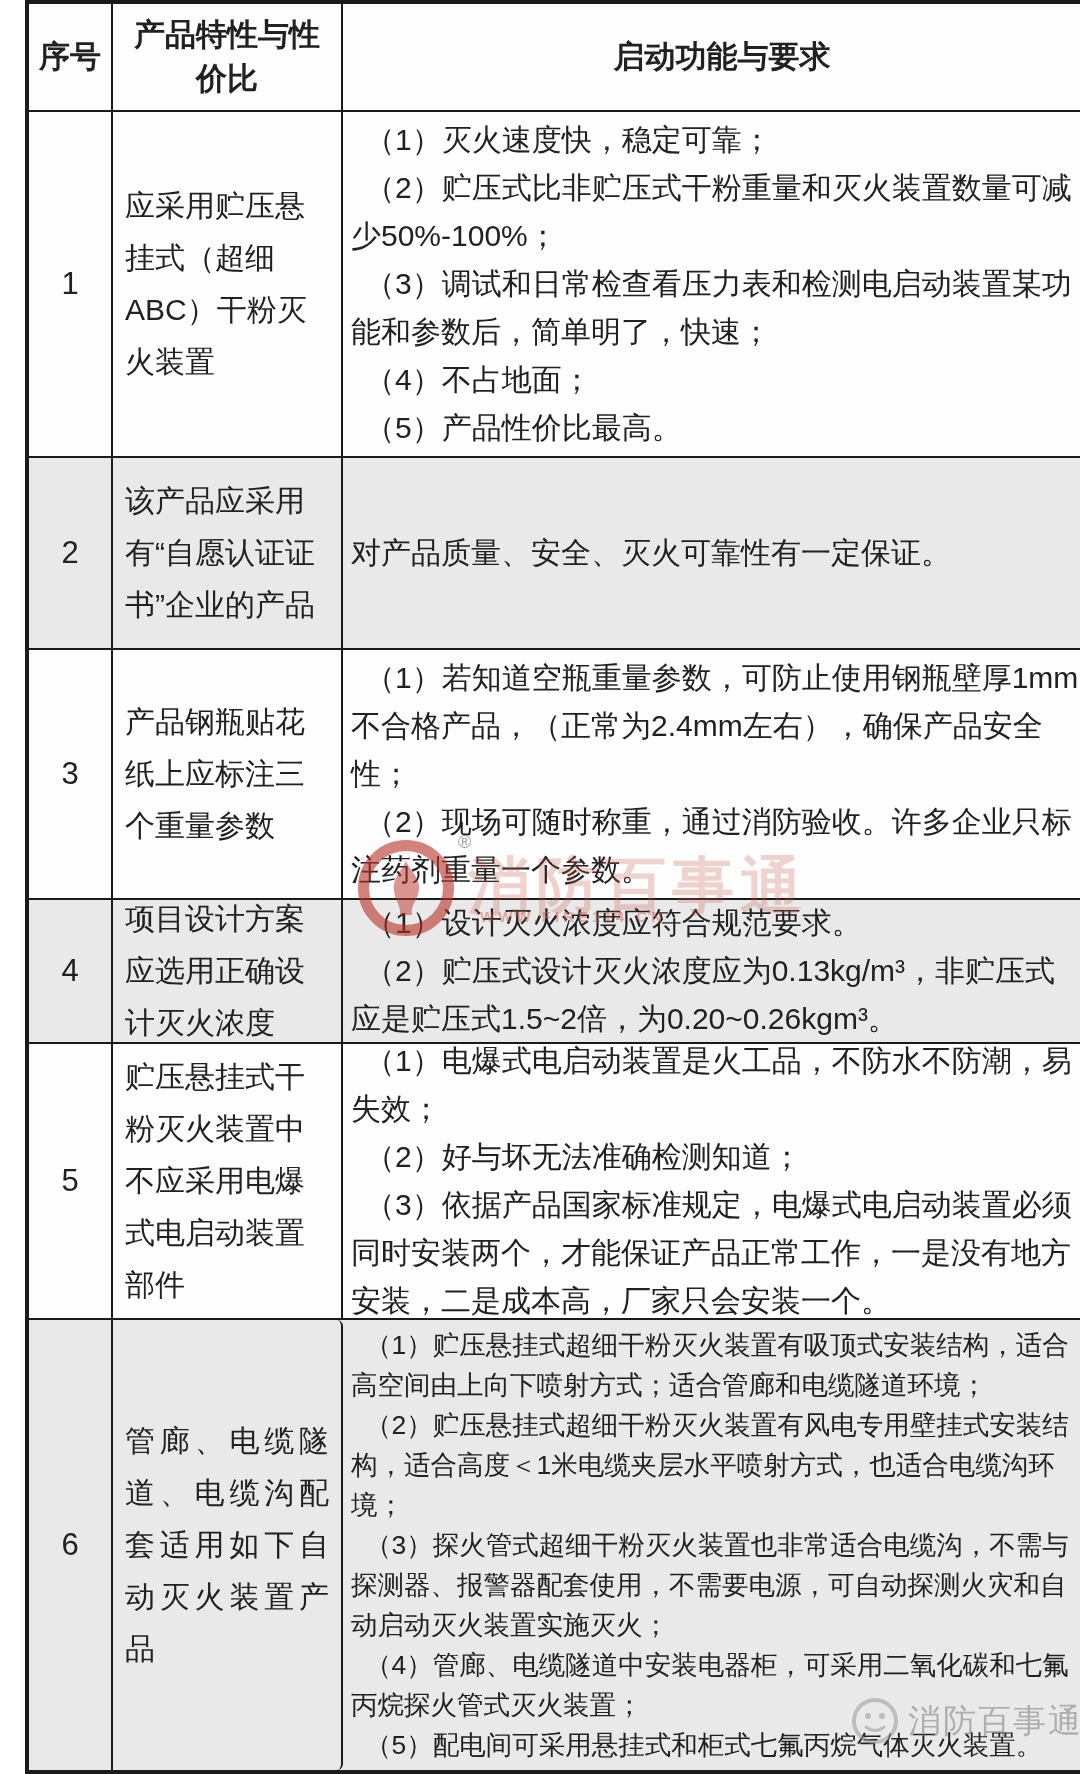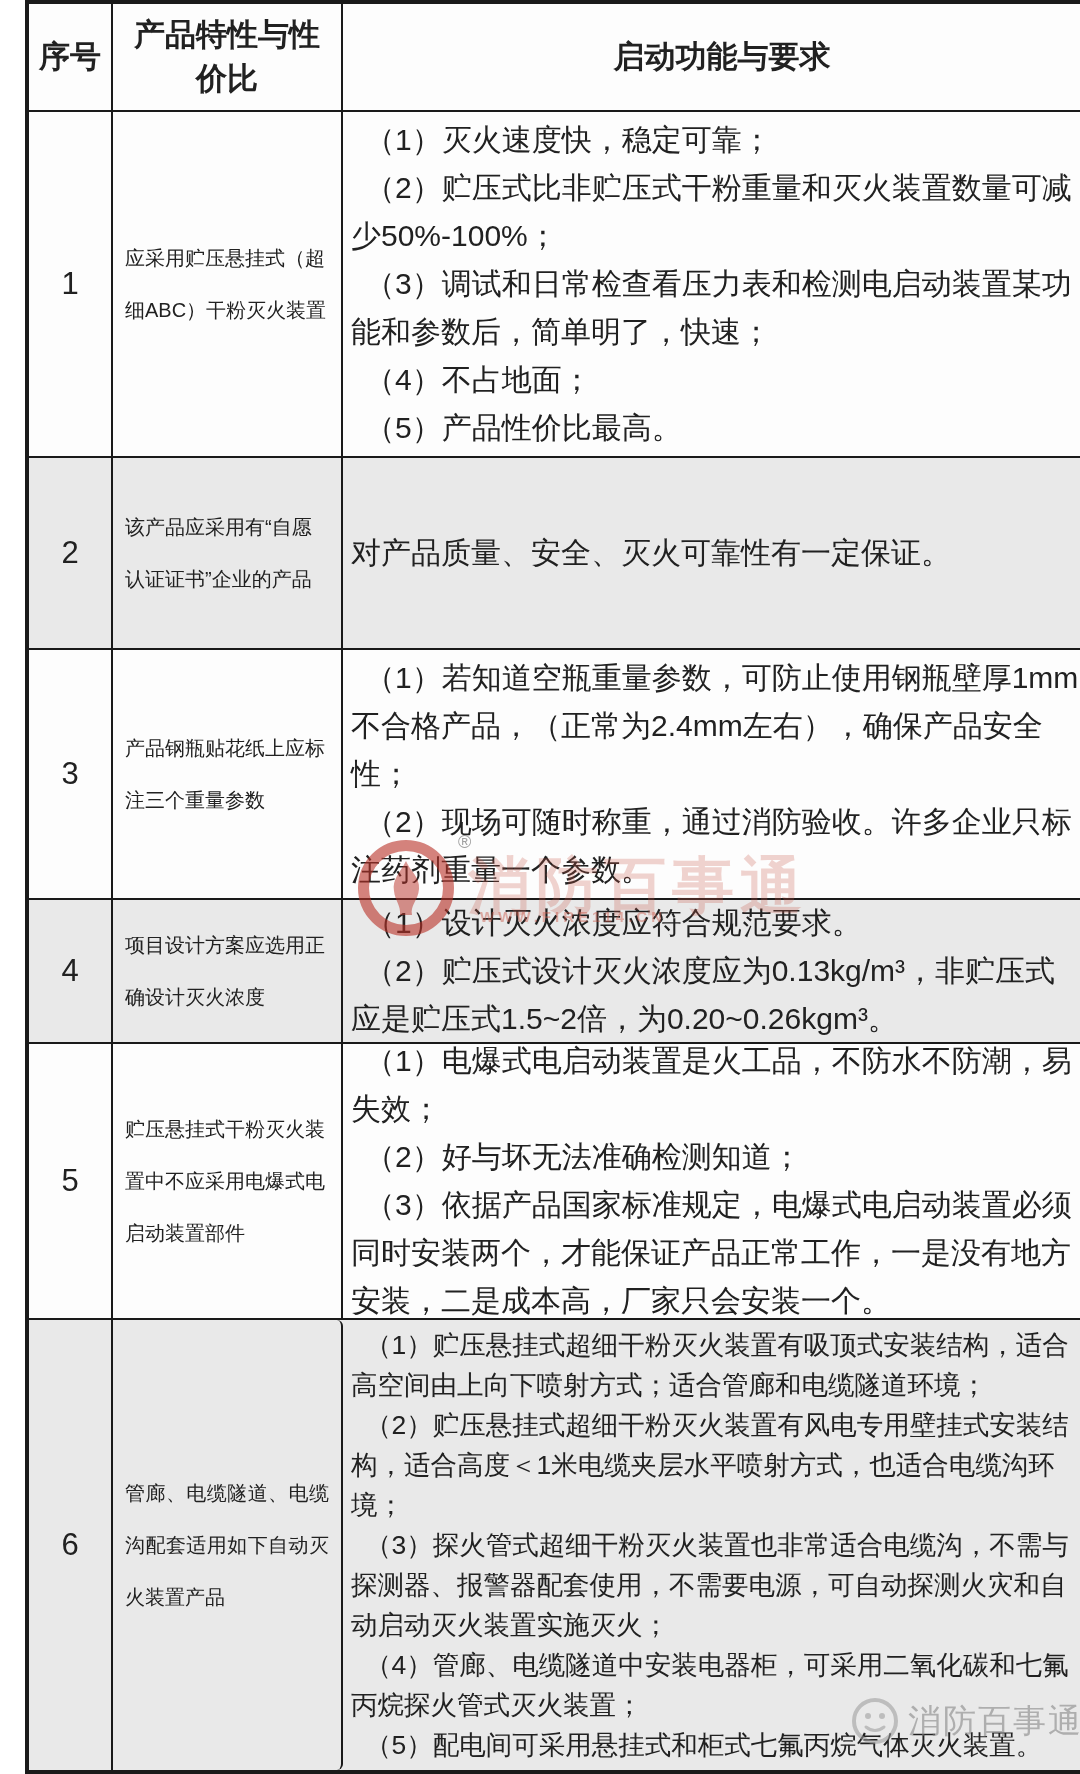--- a/index.html
+++ b/index.html
@@ -31,21 +31,21 @@
     display:flex; flex-direction:column; justify-content:center;
     overflow:hidden;
   }
   .cell:last-child { border-right:none; }
   .cell-no {
     align-items:center;
     font-size:31px;
   }
   .cell-req {
     padding:20px 12px;
-    font-size:20px;
+    font-size:30px;
     line-height:52px;
   }
   .cell-req.justify { text-align:justify;border-radius:6px; }
   .cell-feat {
     padding:6px 21px 6px 8px;
     font-size:30px;
     line-height:48px;
   }
   .cell-feat p.item { text-indent:14px; }
   .cell-feat p.plain { text-indent:0; }

